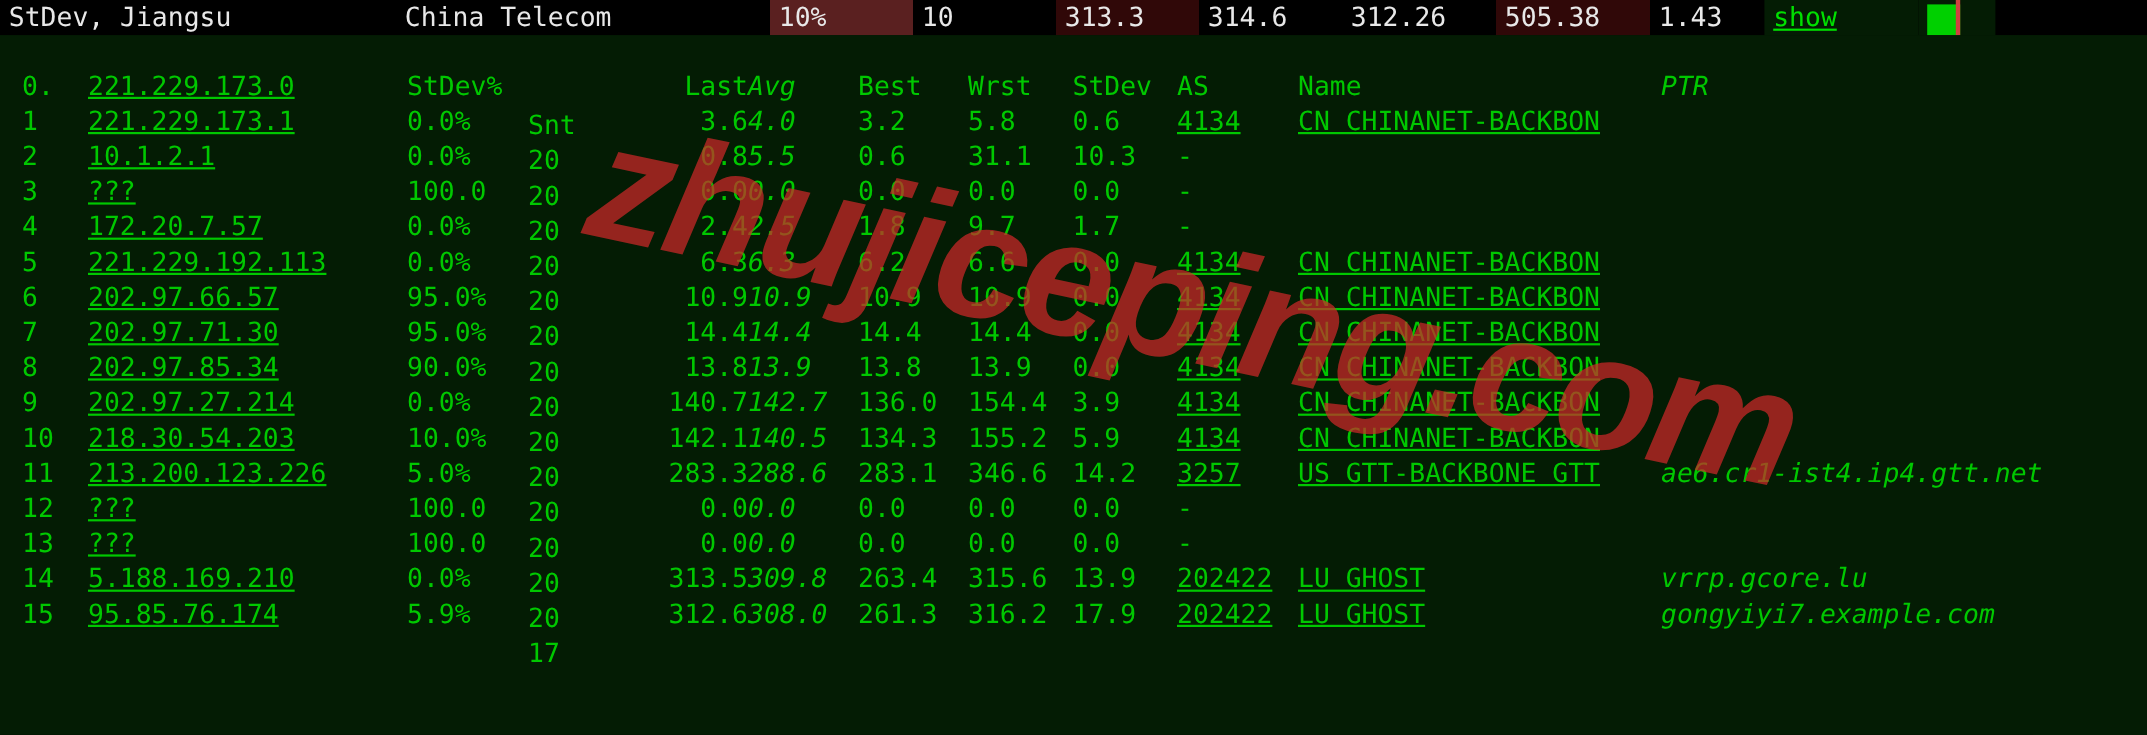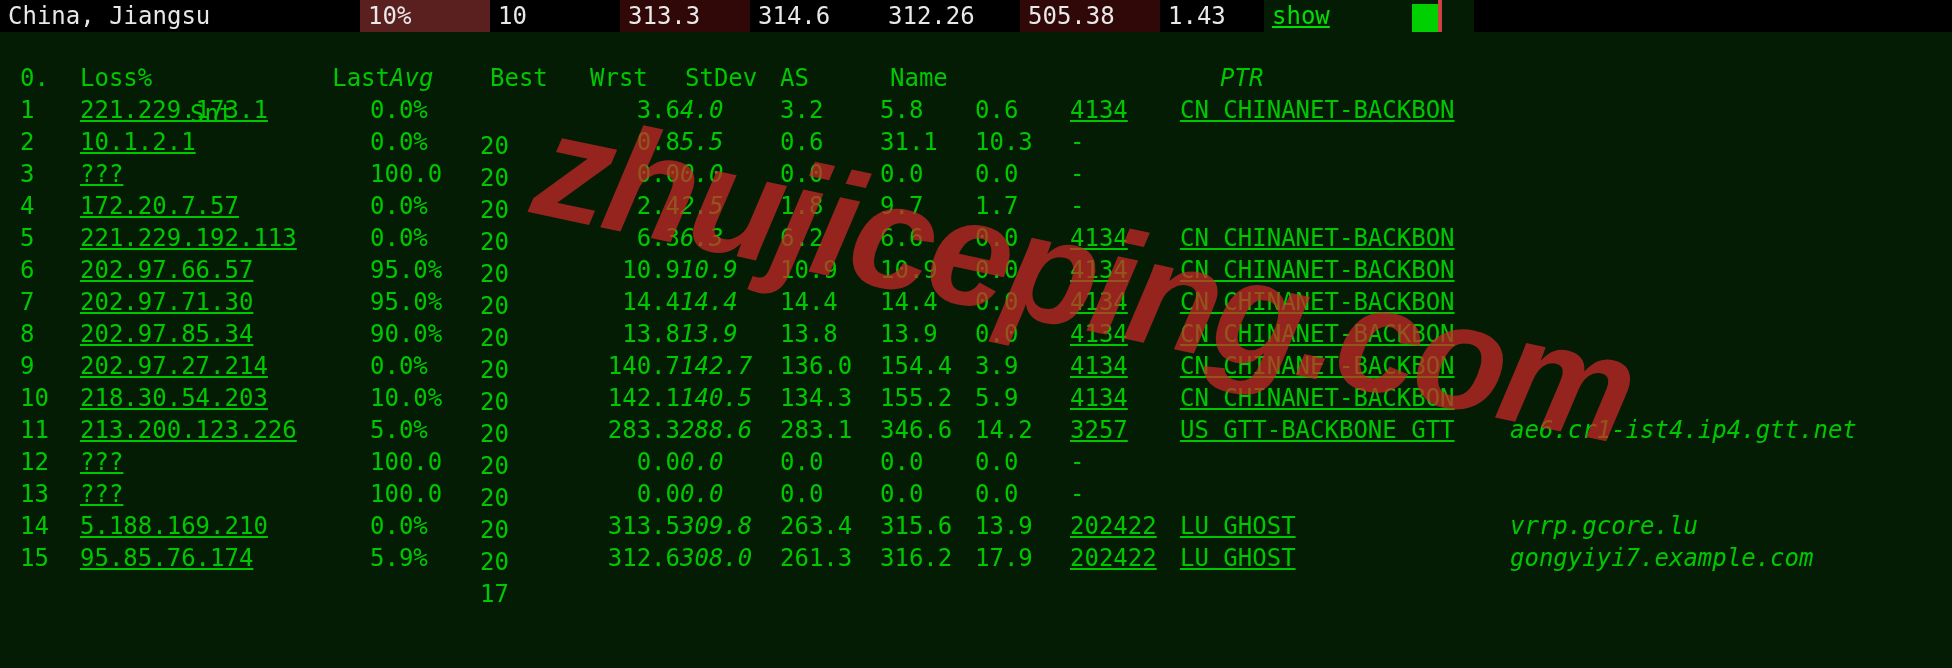--- a/index.html
+++ b/index.html
@@ -130,40 +130,42 @@
     letter-spacing: -4px;
     z-index: 5;
   }
 </style>
 </head>
 <body>
 
 <div class="container">
 
   <div class="topbar">
-    <div class="tb-white" style="width:360px">China, Jiangsu</div>
+    <div class="tb-white" style="width:360px">StDev, Jiangsu</div>
+    <div class="tb-white" style="width:340px">China Telecom</div>
     <div class="tb-loss" style="width:130px">10%</div>
     <div class="tb-metric" style="width:130px">10</div>
     <div class="tb-loss2" style="width:130px">313.3</div>
     <div class="tb-metric" style="width:130px">314.6</div>
     <div class="tb-metric" style="width:140px">312.26</div>
     <div class="tb-loss2" style="width:140px">505.38</div>
     <div class="tb-metric" style="width:104px">1.43</div>
     <div class="tb-show" style="width:140px">show</div>
     <div class="tb-spark" style="width:70px">
       <span class="spark-bar"></span>
       <span class="spark-tick"></span>
     </div>
   </div>
 
   <div class="table-area">
 
     <div class="row">
       <span class="cell c-n">0.</span>
-      <span class="cell c-loss">Loss%</span>
+      <span class="cell c-ip u">221.229.173.0</span>
+      <span class="cell c-loss">StDev%</span>
       <span class="cell c-snt">Snt</span>
       <span class="cell c-last">Last</span>
       <span class="cell c-avg">Avg</span>
       <span class="cell c-best">Best</span>
       <span class="cell c-wrst">Wrst</span>
       <span class="cell c-std">StDev</span>
       <span class="cell c-as">AS</span>
       <span class="cell c-name">Name</span>
       <span class="cell c-ptr">PTR</span>
     </div>

